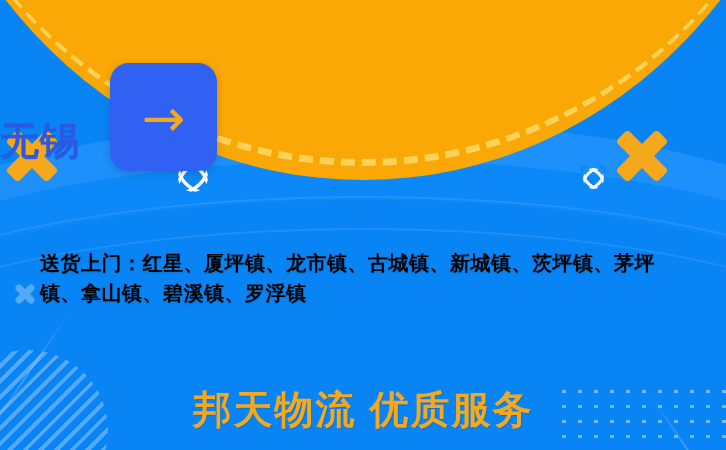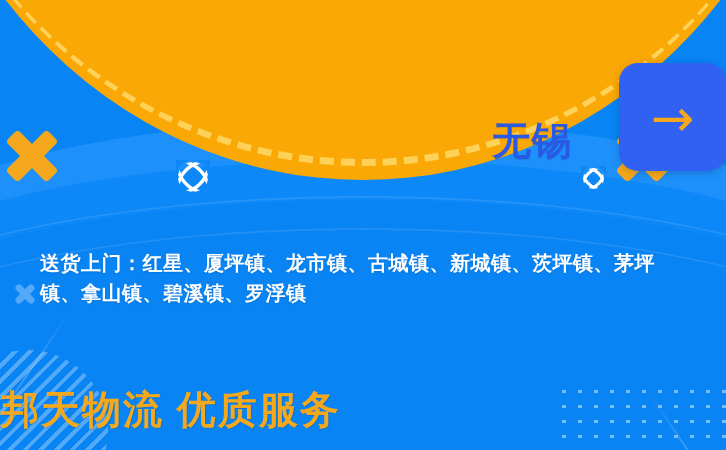--- a/index.html
+++ b/index.html
@@ -143,22 +143,22 @@
     background-image:radial-gradient(rgba(255,255,255,.45) 1.9px, transparent 2.1px);
     background-size:16px 15px;
     background-position:2px 2px;
   }
 
   
   .route{
     position:absolute; z-index:6;
     left:0; top:62px; width:100%;
     height:110px;
-    display:flex; align-items:center; justify-content:flex-end;
-    gap:47px;
+    display:flex; align-items:center; justify-content:flex-start;
+    gap:30px;
   }
   .city{
     font-size:39px;
     font-weight:bold;
     color:#2a59e6;
     letter-spacing:1px;
     line-height:1;
     text-shadow:0 1px 1px rgba(0,0,0,.10);
     white-space:nowrap;
   }
@@ -179,33 +179,33 @@
     font-size:52px;
     line-height:1;
     font-family:"DejaVu Sans",sans-serif;
     margin-top:2px;
   }
 
   
   .delivery{
     position:absolute; z-index:6;
     left:40px; right:36px; top:248px;
-    color:#ffffff;
+    color:#000000;
     font-size:20px;
     font-weight:bold;
     line-height:1.5;
     letter-spacing:.5px;
     text-shadow:0 1px 2px rgba(0,0,0,.12);
   }
 
   
   .slogan{
     position:absolute; z-index:6;
     left:0; right:0; top:390px;
-    text-align:left;
+    text-align:center;
     color:#f6a81d;
     font-size:39px;
     font-weight:bold;
     letter-spacing:2px;
     line-height:1;
     text-shadow:1px 1px 0 rgba(0,0,0,.10);
   }
 </style>
 </head>
 <body>

